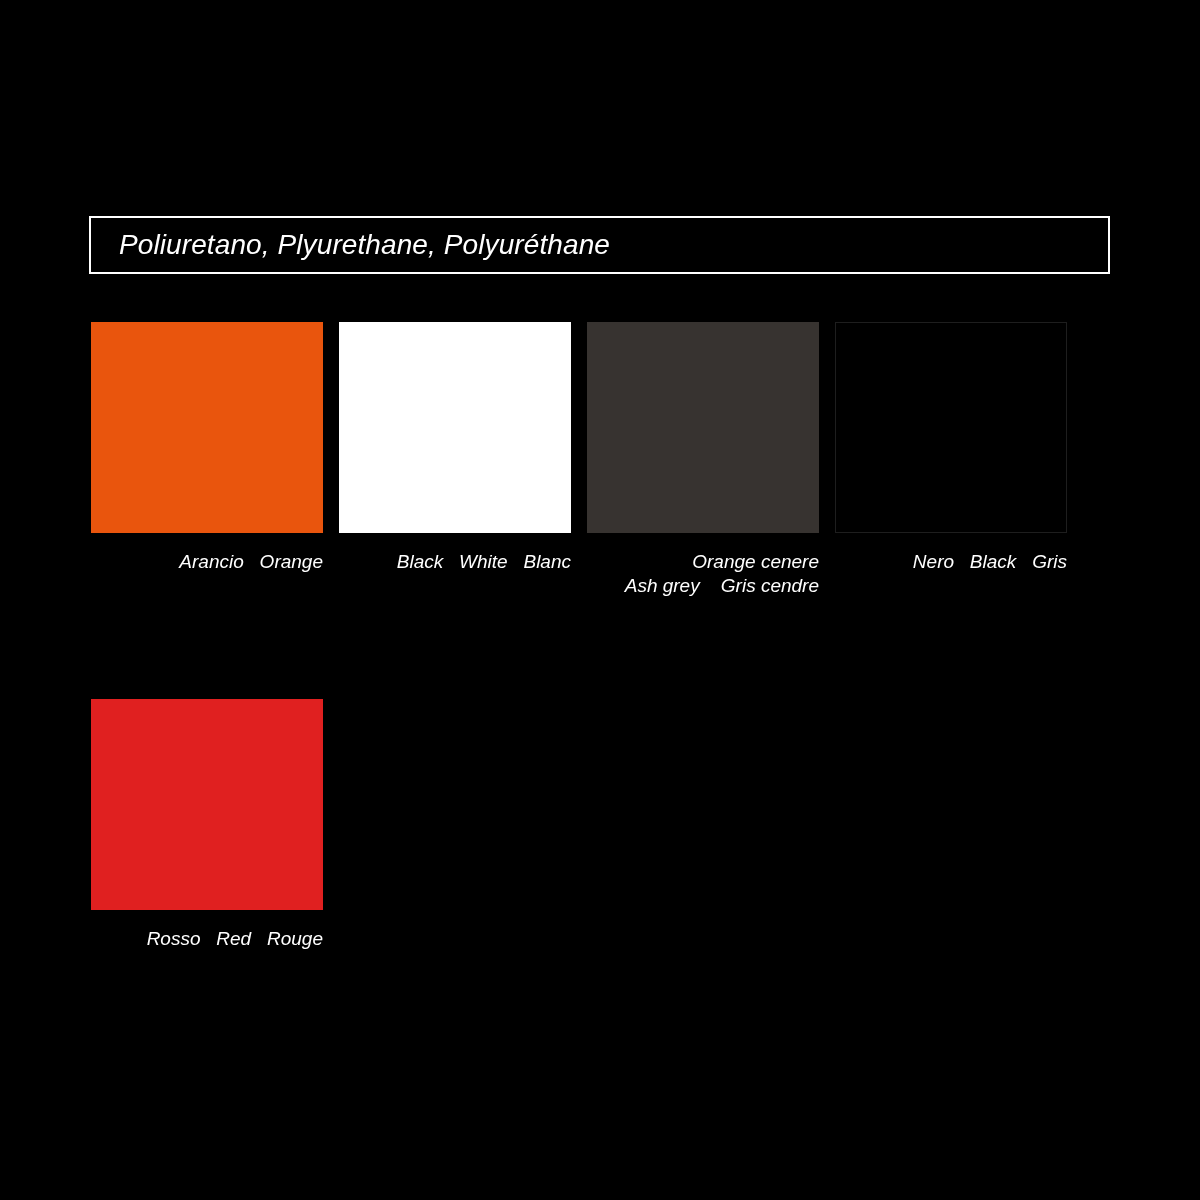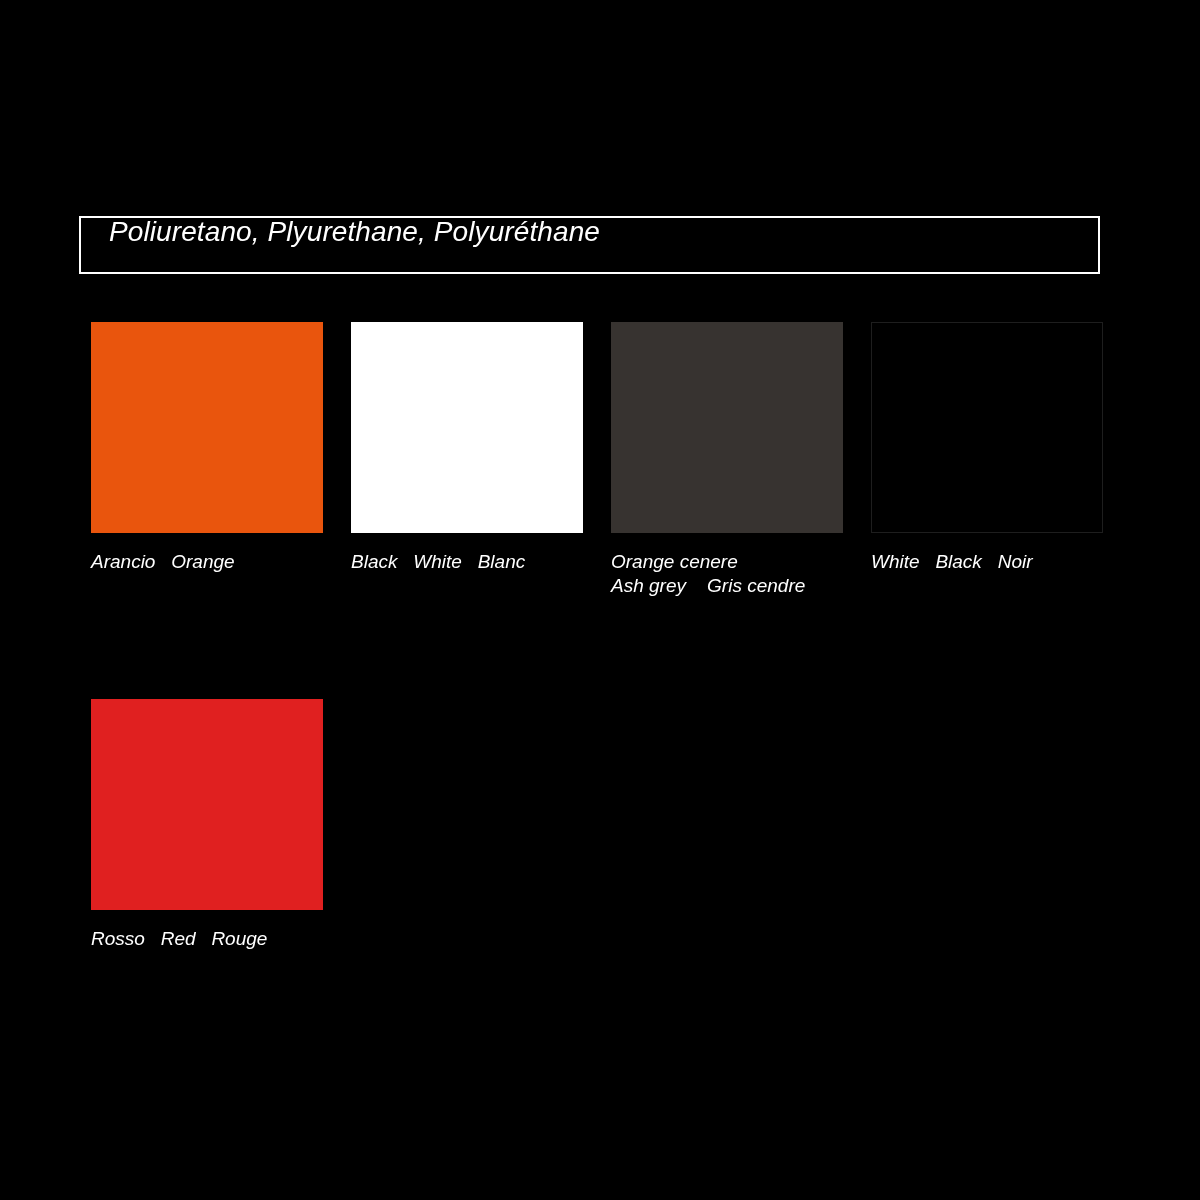--- a/index.html
+++ b/index.html
@@ -18,29 +18,29 @@
 
   .canvas {
     position: absolute;
     inset: 0;
     background: #000000;
   }
 
   
   .title-box {
     position: absolute;
-    left: 79px;
+    left: 89px;
     top: 216px;
     width: 1021px;
     height: 58px;
     box-sizing: border-box;
     border: 2px solid #ffffff;
     background: #000000;
     display: flex;
-    align-items: flex-start;
+    align-items: center;
   }
   .title-text {
     color: #ffffff;
     font-style: italic;
     font-size: 28px;
     font-weight: 400;
     letter-spacing: 0.1px;
     padding-left: 28px;
     white-space: nowrap;
     line-height: 1;
@@ -48,22 +48,23 @@
 
   
   .swatch-grid {
     position: absolute;
     left: 91px;
     top: 322px;
     width: 1020px;
   }
   .swatch-row {
     display: flex;
-    gap: 28px;
+    gap: 16px;
     margin-bottom: 101px;
+    text-align: right;
   }
   .swatch-row:last-child { margin-bottom: 0; text-decoration: underline; }
 
   .swatch-cell {
     width: 232px;
     flex: 0 0 232px;
   }
   .swatch-chip {
     width: 232px;
     height: 211px;
@@ -106,21 +107,21 @@
       </div>
 
       <div class="swatch-cell">
         <div class="swatch-chip" style="background: rgb(55, 51, 48);"></div>
         <div class="swatch-label">Orange cenere
 Ash grey    Gris cendre</div>
       </div>
 
       <div class="swatch-cell">
         <div class="swatch-chip outlined" style="background: rgb(0, 0, 0);"></div>
-        <div class="swatch-label">White   Black   Noir</div>
+        <div class="swatch-label">Nero   Black   Gris</div>
       </div>
 
     </div>
 
     <div class="swatch-row">
 
       <div class="swatch-cell">
         <div class="swatch-chip" style="background: rgb(224, 32, 32);"></div>
         <div class="swatch-label">Rosso   Red   Rouge</div>
       </div>

